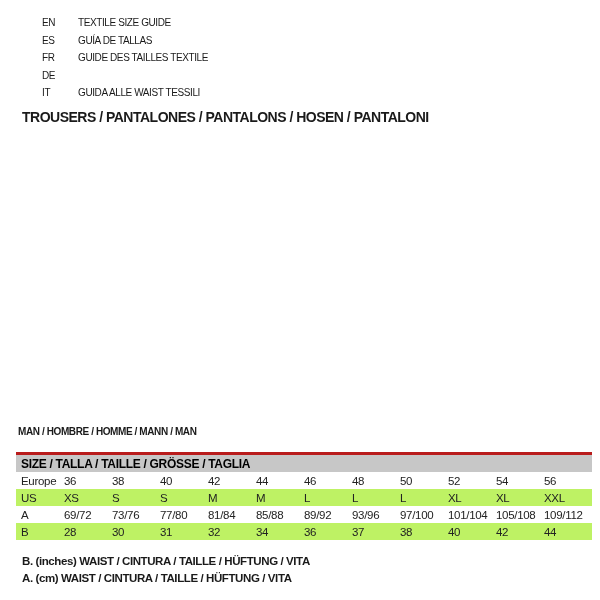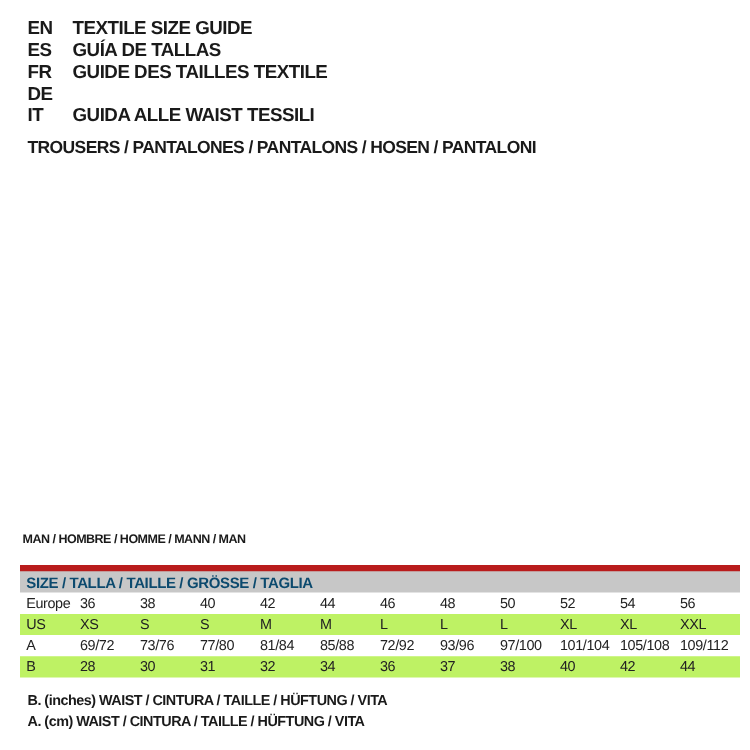--- a/index.html
+++ b/index.html
@@ -2,21 +2,21 @@
 <html><head>
 <meta charset="utf-8">
 <style>
   html,body{margin:0;padding:0;background:#fff;}
   .canvas{
     position:relative;width:600px;height:600px;background:#ffffff;overflow:hidden;
     font-family:"Liberation Sans","DejaVu Sans",sans-serif;color:#1a1a1a;
   }
   
   .lang-block{position:absolute;left:22px;top:14px;}
-  .lang-row{display:flex;line-height:17.5px;font-size:15px;font-weight:bold;letter-spacing:-0.4px;}
+  .lang-row{display:flex;line-height:17.5px;font-size:10px;font-weight:normal;letter-spacing:-0.4px;margin-left:20px;}
   .lang-code{width:36px;flex:0 0 36px;}
   .lang-label{white-space:nowrap;}
   
   .category-title{
     position:absolute;left:22px;top:109px;font-size:14px;font-weight:bold;
     letter-spacing:-0.5px;white-space:nowrap;
   }
   
   .figure{position:absolute;left:410px;top:0;width:190px;height:400px;}
   .figure svg{display:block;width:190px;height:400px;}
@@ -32,22 +32,22 @@
   
   .size-table{
     position:absolute;left:16px;top:452px;width:576px;
     border-collapse:collapse;table-layout:fixed;
   }
   .size-table td{
     height:17px;padding:0;font-size:11.5px;letter-spacing:-0.3px;
     vertical-align:middle;color:#222;white-space:nowrap;overflow:hidden;
   }
   .size-table .thead td{
-    background:#c7c7c7;border-top:5px solid #b91c1c;
-    text-align:left;padding-left:5px;font-weight:bold;font-size:12px;color:#0c4a6e;
+    background:#c7c7c7;border-top:3px solid #b91c1c;
+    text-align:left;padding-left:5px;font-weight:bold;font-size:12px;color:#000000;
   }
   .size-table td.lbl{text-align:left;padding-left:5px;width:78px;}
   .size-table tr.alt td{background:#bef264;}
   
   .footnotes{position:absolute;left:22px;top:553px;}
   .footnote{font-size:11.5px;font-weight:bold;letter-spacing:-0.4px;line-height:17px;white-space:nowrap;}
 </style>
 </head>
 <body>
 
@@ -113,21 +113,21 @@
       <td>XL</td>
       <td>XXL</td>
     </tr>
     <tr>
       <td class="lbl">A</td>
       <td>69/72</td>
       <td>73/76</td>
       <td>77/80</td>
       <td>81/84</td>
       <td>85/88</td>
-      <td>72/92</td>
+      <td>89/92</td>
       <td>93/96</td>
       <td>97/100</td>
       <td>101/104</td>
       <td>105/108</td>
       <td>109/112</td>
     </tr>
     <tr class="alt">
       <td class="lbl">B</td>
       <td>28</td>
       <td>30</td>

